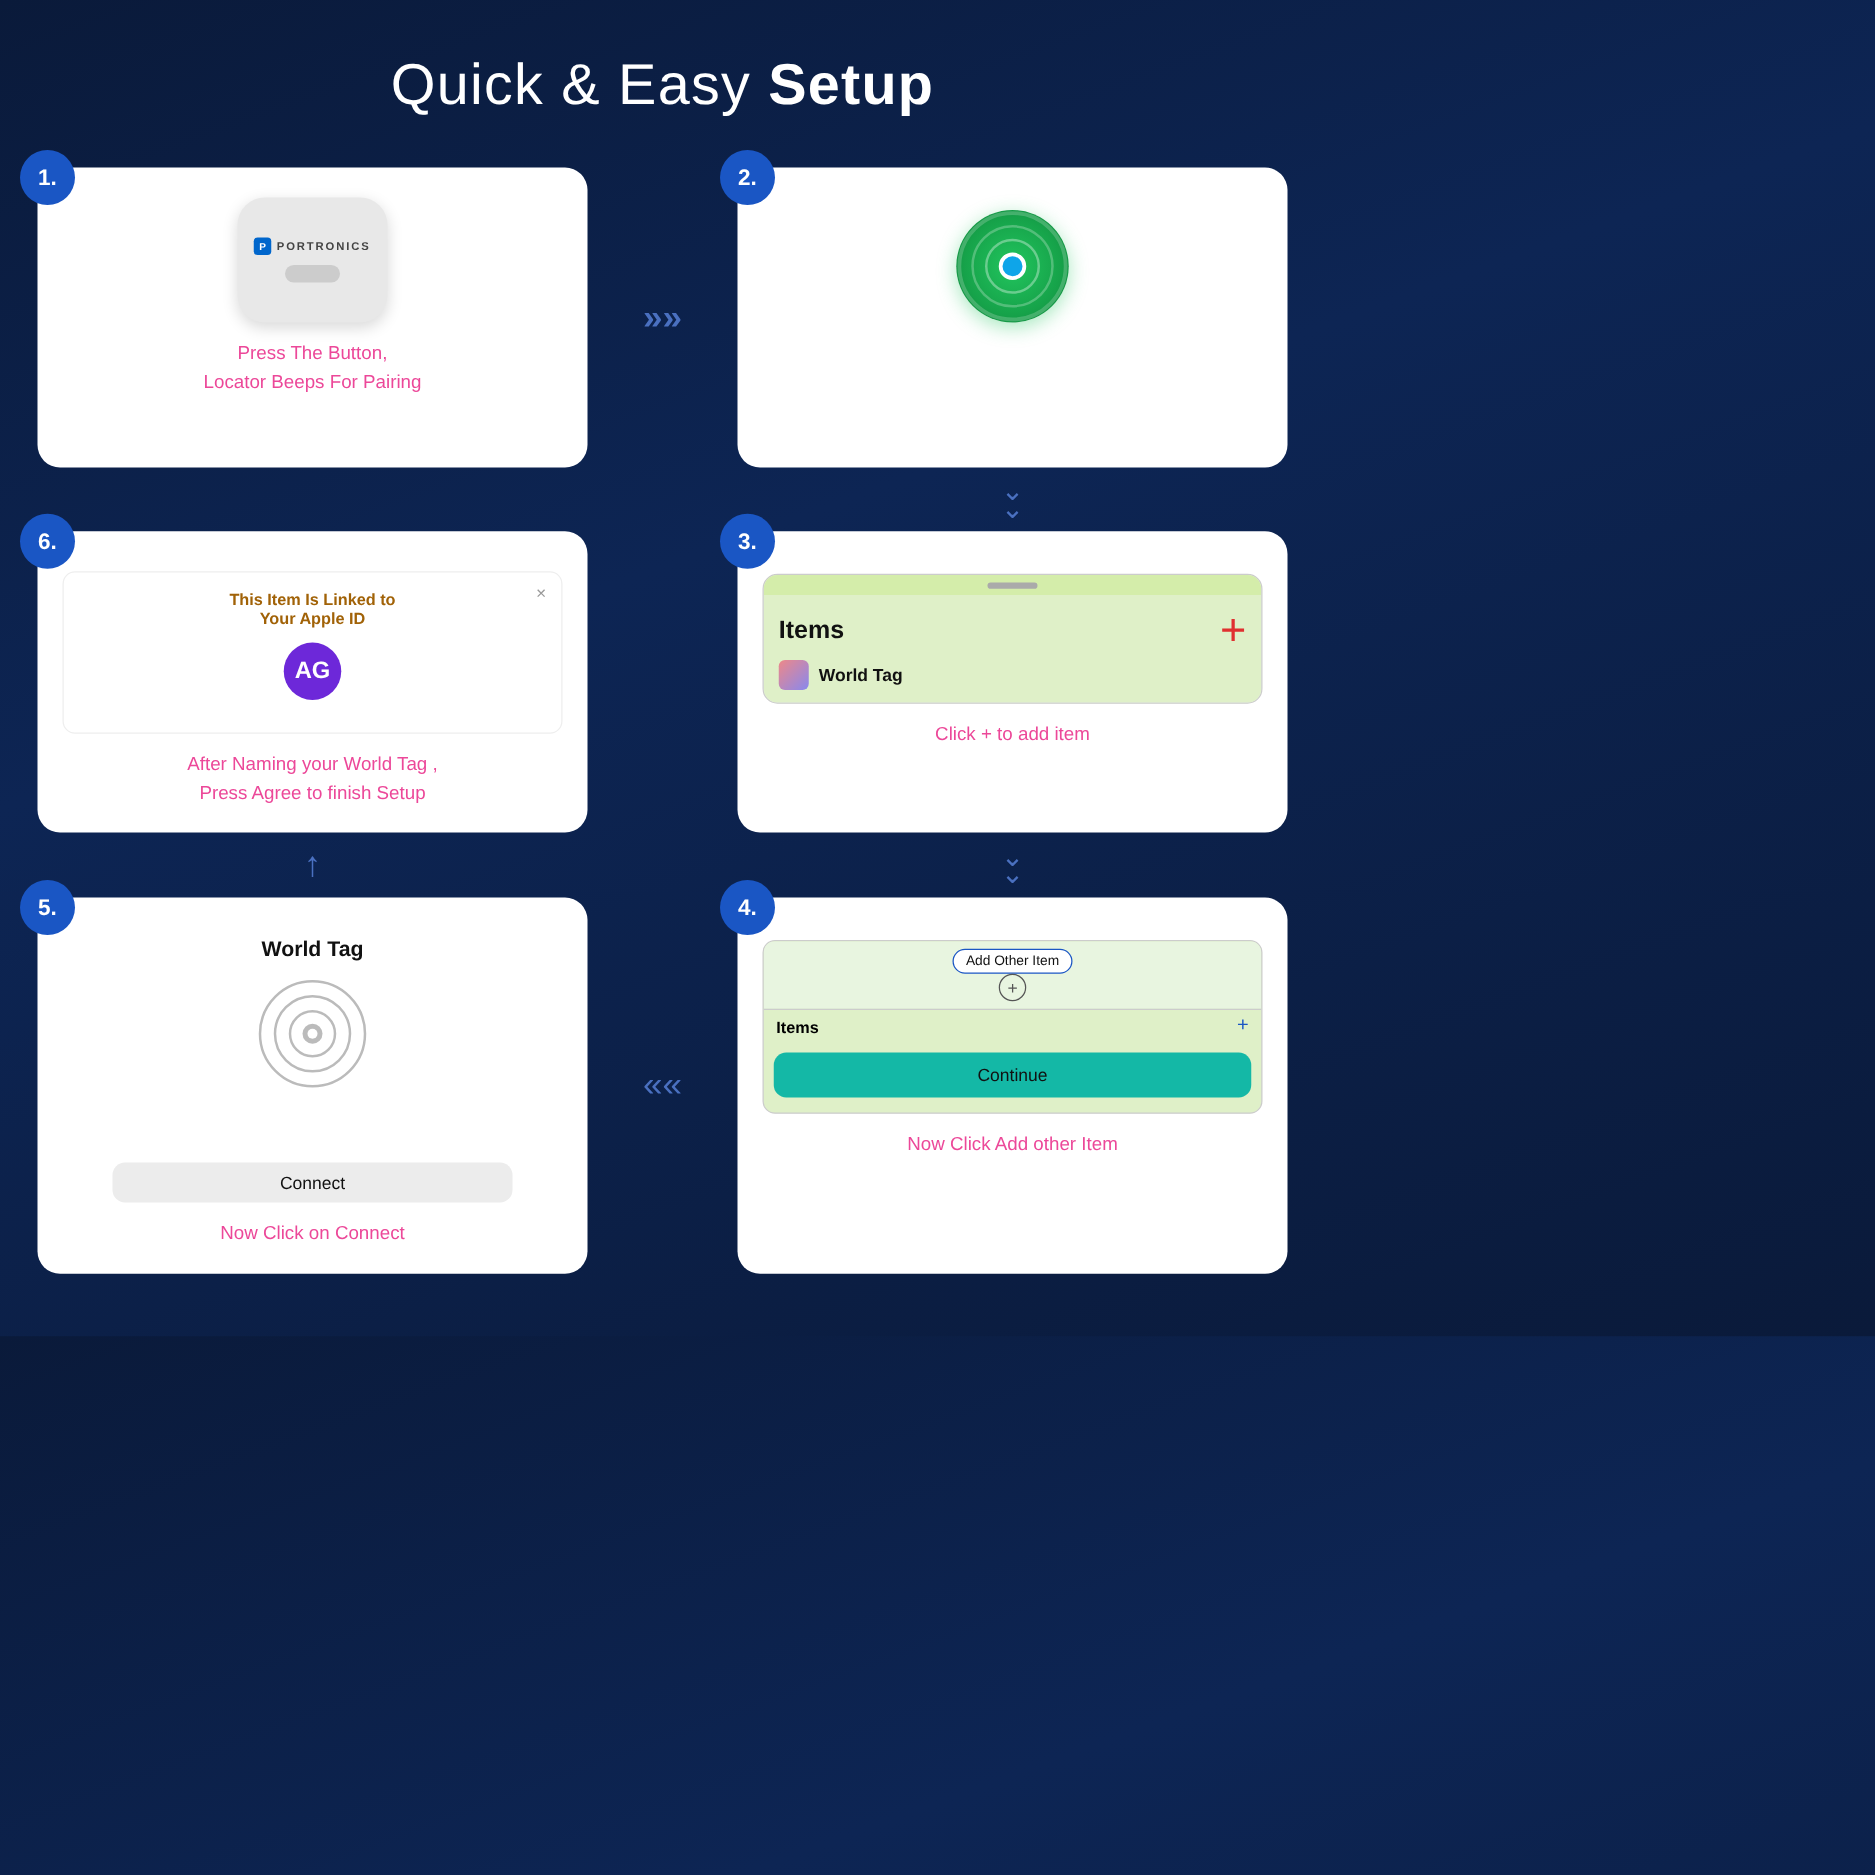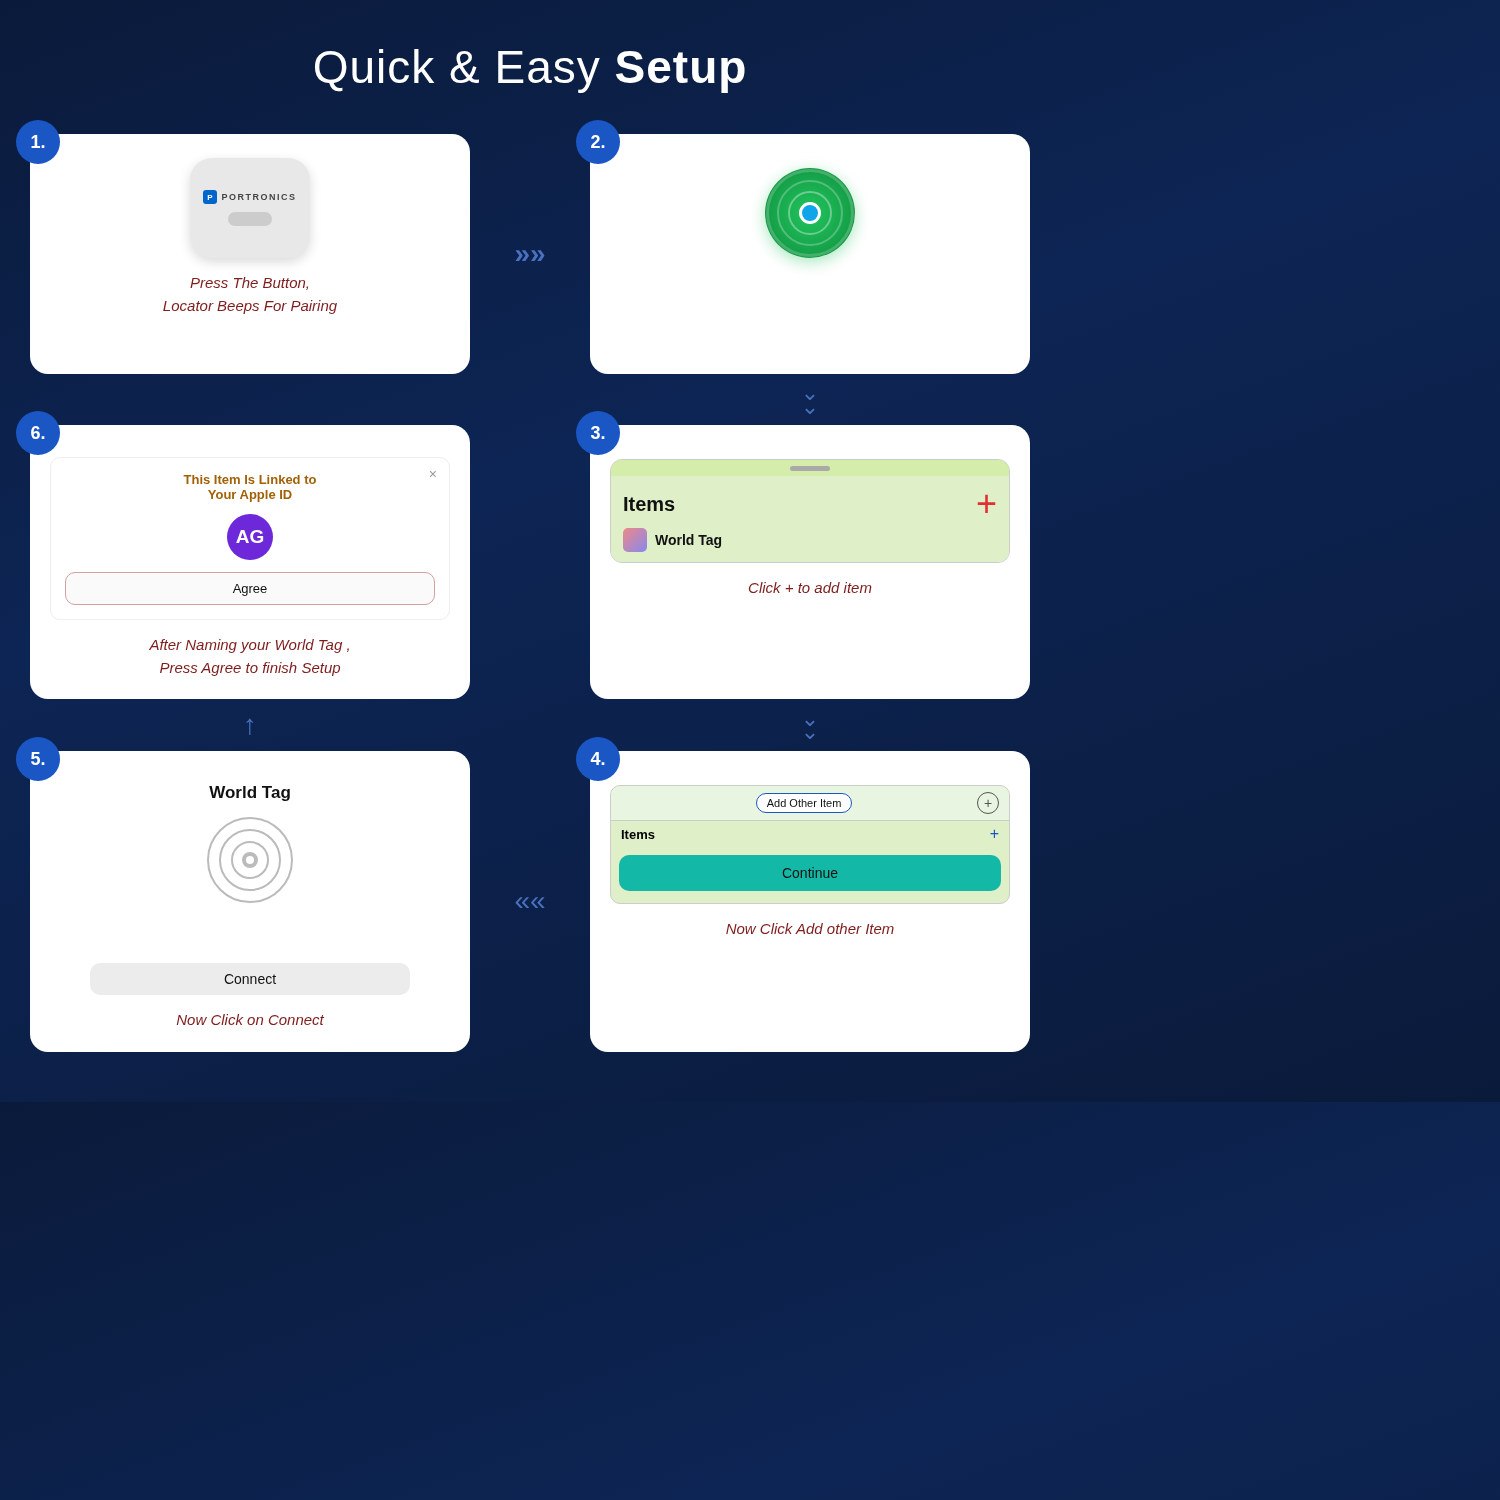--- a/index.html
+++ b/index.html
@@ -44,25 +44,24 @@
       color: white;
       font-size: 18px;
       font-weight: 700;
       display: flex;
       align-items: center;
       justify-content: center;
       z-index: 2;
     }
     .card-label {
       font-size: 15px;
-      color: #7f1d1d;
+      color: #ec4899;
       text-align: center;
       margin-top: 14px;
       line-height: 1.5;
-      font-style: italic;
     }
     .device-body {
       width: 120px;
       height: 100px;
       background: #e8e8e8;
       border-radius: 22px;
       display: flex;
       flex-direction: column;
       align-items: center;
       justify-content: center;
@@ -183,20 +182,21 @@
       overflow: hidden;
       margin-top: 10px;
       border: 1px solid #ccc;
     }
     .step4-top {
       background: #e8f5e0;
       padding: 6px 10px;
       display: flex;
       align-items: center;
       justify-content: space-between;
+      flex-direction: column;
     }
     .add-other-btn {
       background: white;
       border: 1.5px solid #1a56c4;
       border-radius: 20px;
       padding: 3px 10px;
       font-size: 11px;
       color: #111;
     }
     .step4-plus-circle {
@@ -406,21 +406,20 @@
 
 <div style="display:grid; grid-template-columns:1fr 80px 1fr; gap:20px; width:100%; max-width:1000px;">
 
   <div class="card">
     <div class="step-badge">6.</div>
     <div class="step6-inner">
       <span class="step6-close">×</span>
       <div class="step6-title" style="white-space:pre-line;">This Item Is Linked to
 Your Apple ID</div>
       <div class="avatar-circle">AG</div>
-      <div class="agree-btn-inner">Agree</div>
     </div>
     <div class="card-label" style="white-space:pre-line;">After Naming your World Tag ,
 Press Agree to finish Setup</div>
   </div>
 
   <div></div>
 
   <div class="card">
     <div class="step-badge">3.</div>
     <div class="map-preview">

